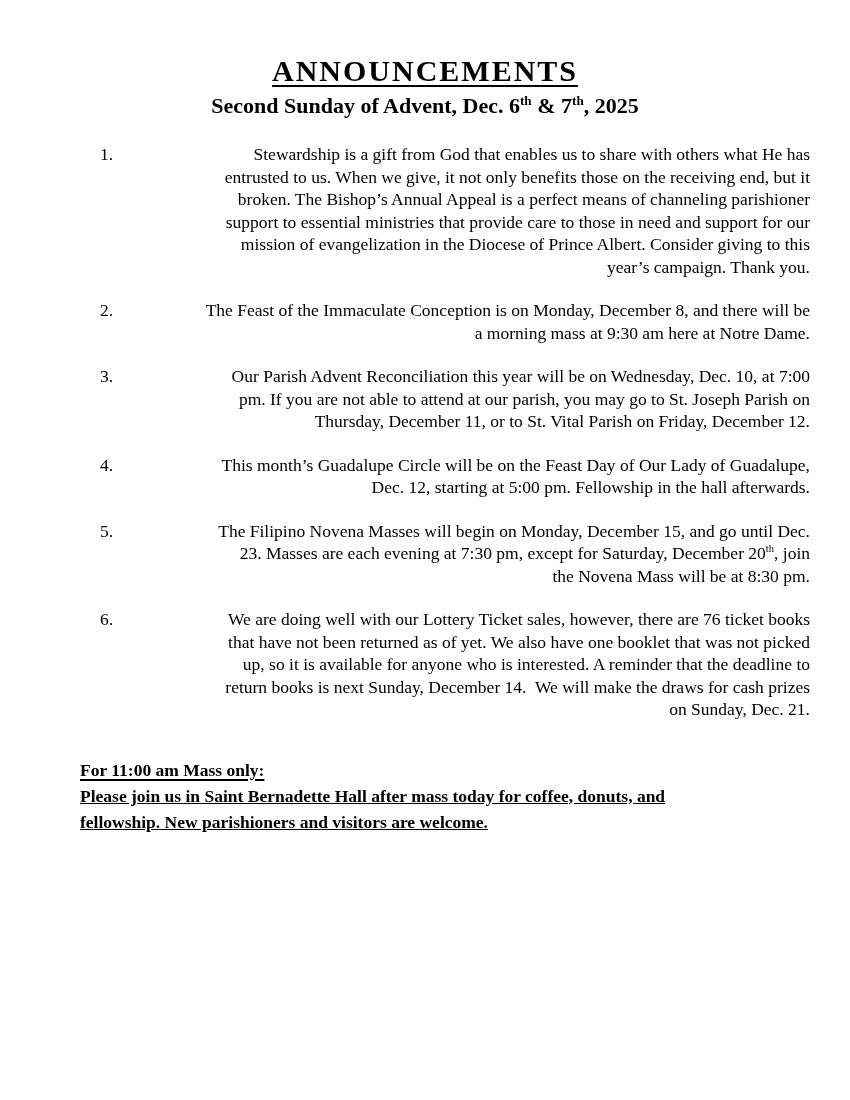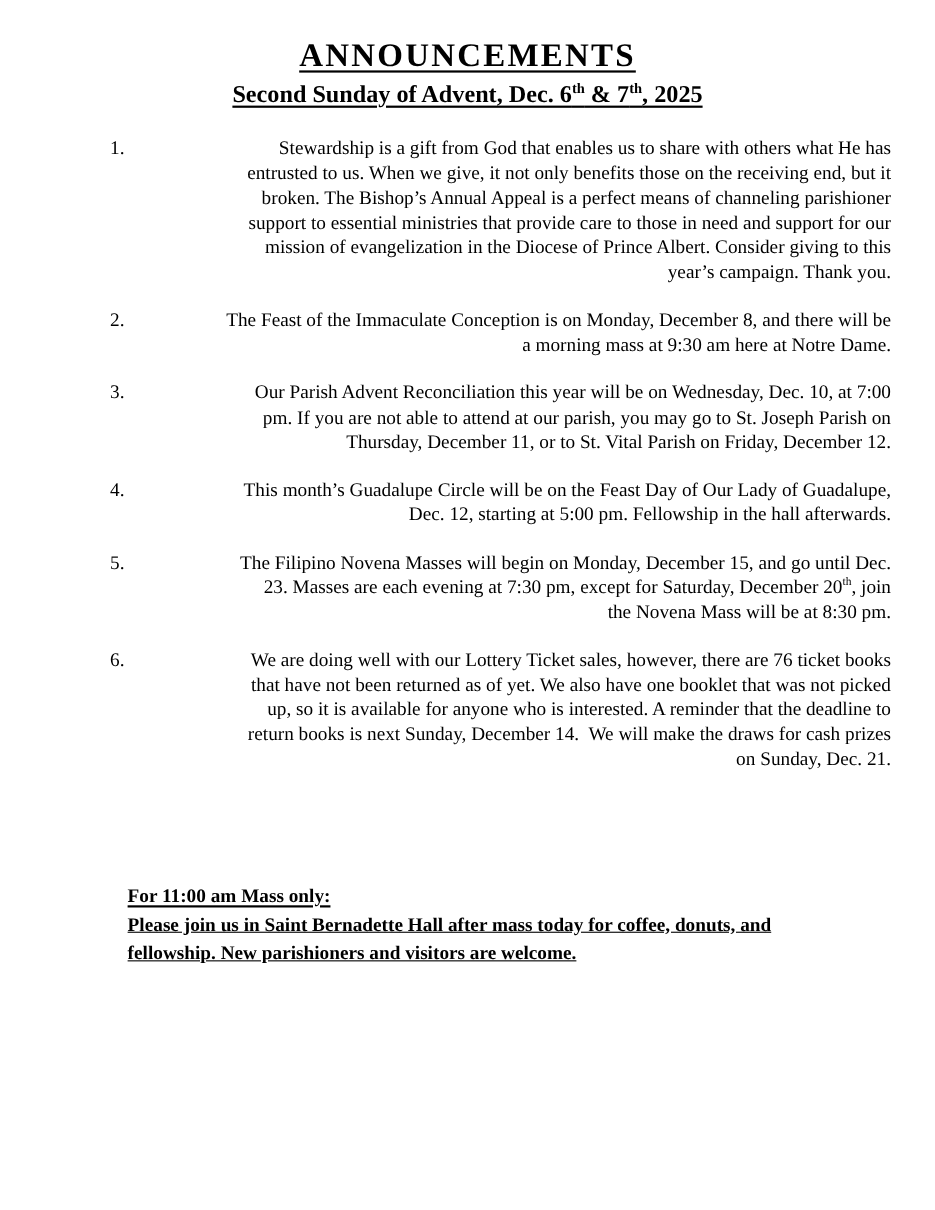--- a/index.html
+++ b/index.html
@@ -8,42 +8,41 @@
     position: relative;
     width: 850px;
     height: 1100px;
     margin: 0 auto;
     background: #ffffff;
     color: #000000;
     font-family: "Liberation Serif", "DejaVu Serif", serif;
     overflow: hidden;
   }
   .doc-header {
-    padding-top: 34px;
+    padding-top: 54px;
     text-align: center;
   }
   .doc-title {
     font-size: 30px;
     font-weight: bold;
     line-height: 34px;
     letter-spacing: 2px;
   }
   .doc-title .u {
     text-decoration: underline;
     text-decoration-thickness: 2px;
     text-underline-offset: 4px;
   }
   .doc-subtitle {
     margin-top: 4px;
     font-size: 22px;
     font-weight: bold;
     line-height: 27px;
   }
   .doc-subtitle .u {
-    text-decoration: underline;
     text-decoration-thickness: 2px;
     text-underline-offset: 3px;
     text-align: right;
   }
   sup {
     font-size: 60%;
     vertical-align: super;
     line-height: 0;
   }
   .list {
@@ -59,22 +58,22 @@
   .item .num {
     flex: 0 0 25px;
     line-height: 22.5px;
   }
   .item .body { flex: 1 1 auto; text-align: right; }
   .line {
     line-height: 22.5px;
     white-space: nowrap;
   }
   .footer-block {
-    margin-top: 100px;
-    padding-left: 116px;
+    margin-top: 36px;
+    padding-left: 80px;
     padding-right: 40px;
     font-size: 17.5px;
     font-weight: bold;
   }
   .footer-heading {
     line-height: 26px;
     text-decoration: underline;
     text-decoration-thickness: 2px;
     text-underline-offset: 3px;
   }

